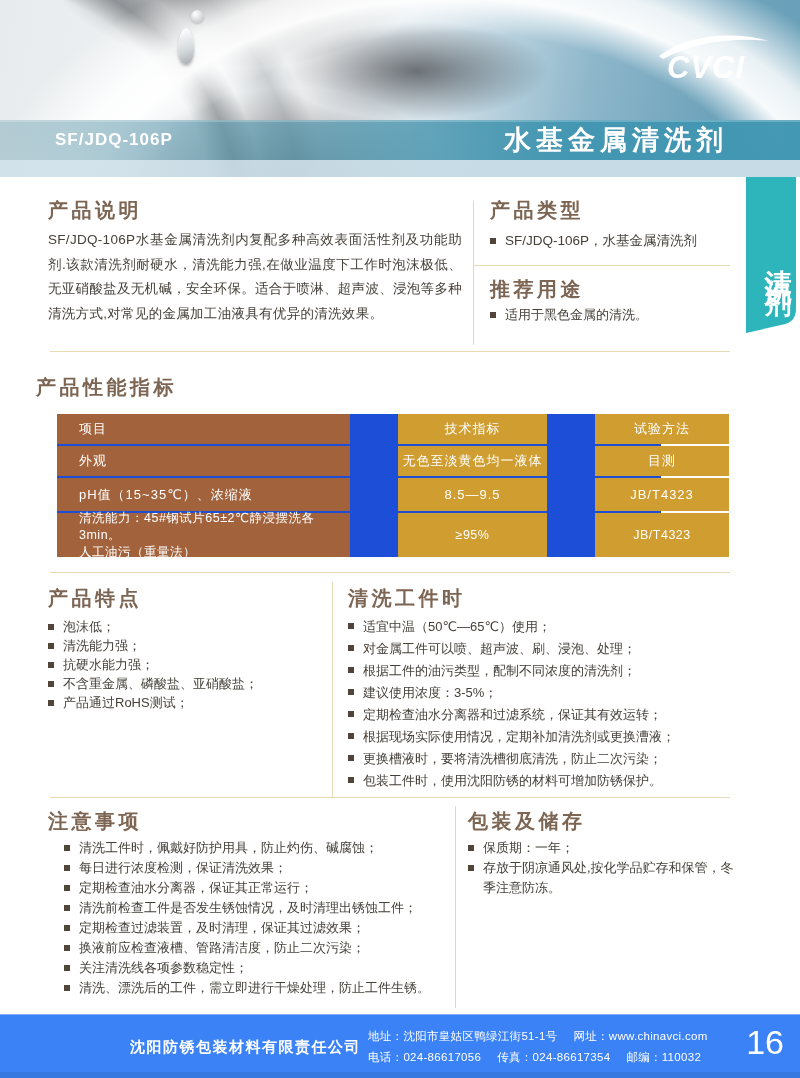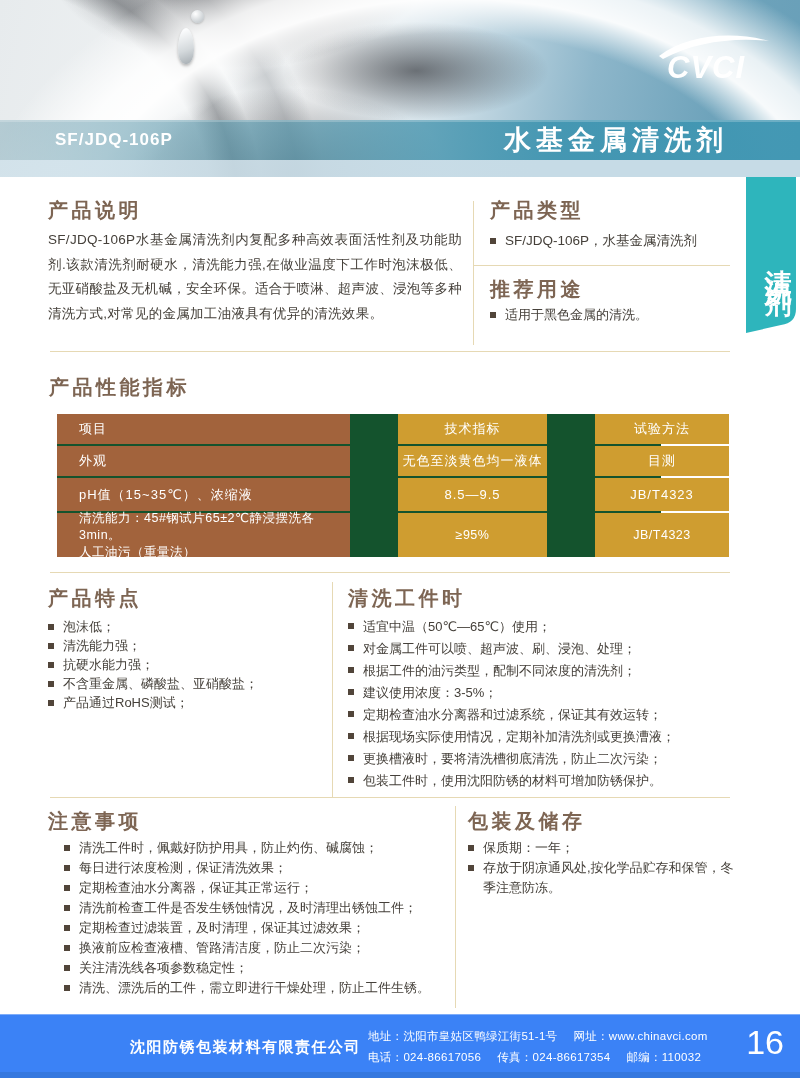--- a/index.html
+++ b/index.html
@@ -78,21 +78,21 @@
     position:absolute;left:0;top:7px;width:6px;height:6px;background:#51453a;display:block;
   }
   .lh19 li{line-height:19px;}
   .lh20 li{line-height:20px;}
   .lh22 li{line-height:22px;}
   .single-li{font-size:13.5px;}
   
   .perf-table{
     position:absolute;left:57px;top:414px;width:604px;
     display:grid;grid-template-columns:293px 195px 180px;gap:2px;
-    background:#14532d;
+    background:#1d4ed8;
   }
   .cell{
     display:flex;align-items:center;color:#fff;font-size:13px;letter-spacing:1px;
   }
   .cell.c1{background:#a2633c;padding-left:22px;padding-right:8px;justify-content:flex-start;}
   .cell.c2,.cell.c3{background:#cf9d30;justify-content:center;text-align:left;margin-left:46px;}
   .cell.r0{height:30px;}
   .cell.r1{height:30px;}
   .cell.r2{height:33px;}
   .cell.r3{height:44px;font-size:12.5px;line-height:17px;letter-spacing:.5px;}
@@ -157,21 +157,21 @@
 
   <div class="hline" style="left:473px;top:265px;width:257px;"></div>
 
   <div class="sec-h" style="left:490px;top:276px;">推荐用途</div>
   <ul class="blist lh20" style="left:490px;top:305px;">
     <li><span class="blt"></span><span>适用于黑色金属的清洗。</span></li>
   </ul>
 
   <div class="hline" style="left:50px;top:351px;width:680px;"></div>
 
-  <div class="sec-h" style="left:49px;top:374px;">产品性能指标</div>
+  <div class="sec-h" style="left:36px;top:374px;">产品性能指标</div>
 
   <div class="perf-table">
     <div class="cell c1 r0">项目</div>
     <div class="cell c2 r0">技术指标</div>
     <div class="cell c3 r0">试验方法</div>
 
     <div class="cell c1 r1">外观</div>
     <div class="cell c2 r1">无色至淡黄色均一液体</div>
     <div class="cell c3 r1">目测</div>
 

